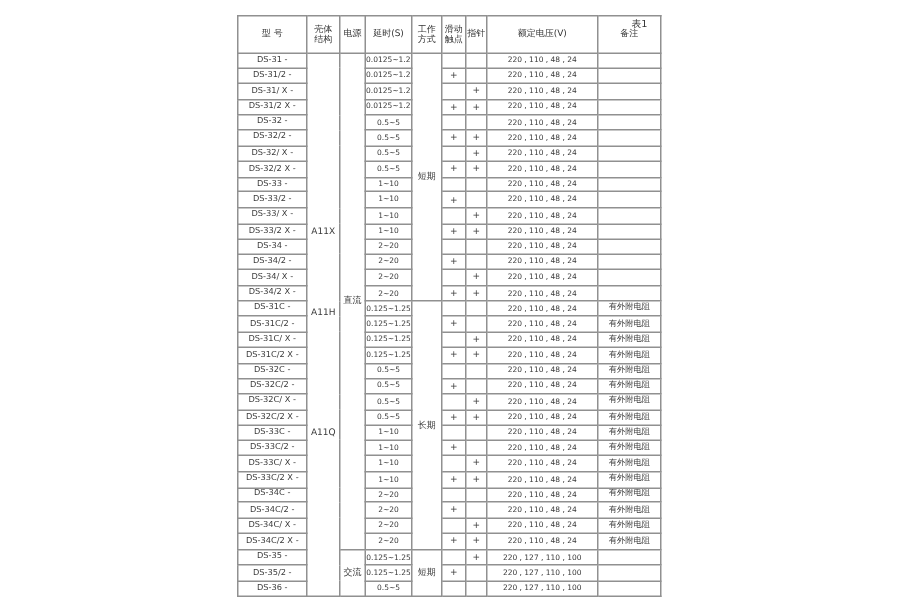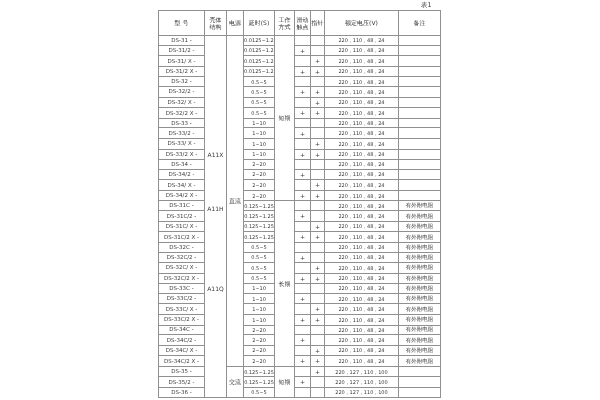--- a/index.html
+++ b/index.html
@@ -2,21 +2,21 @@
 <html><head>
 <meta charset="utf-8">
 <style>
   html,body{margin:0;padding:0;}
   body{
     width:600px;height:400px;position:relative;background:#ffffff;
     font-family:"DejaVu Sans","Liberation Sans",sans-serif;
     color:#3a3a3a;overflow:hidden;
   }
   .table-label{
-    position:absolute;left:421px;top:1px;font-size:6.5px;color:#333;
+    position:absolute;left:421px;top:12px;font-size:6.5px;color:#333;
   }
   table.relay{
     position:absolute;left:158px;top:10px;width:282px;height:388px;
     border-collapse:collapse;table-layout:fixed;
     border:1px solid #6f6f6f;
   }
   table.relay th, table.relay td{
     border:1px solid #909090;padding:0;margin:0;
     text-align:center;vertical-align:middle;
     font-weight:normal;line-height:1.25;

